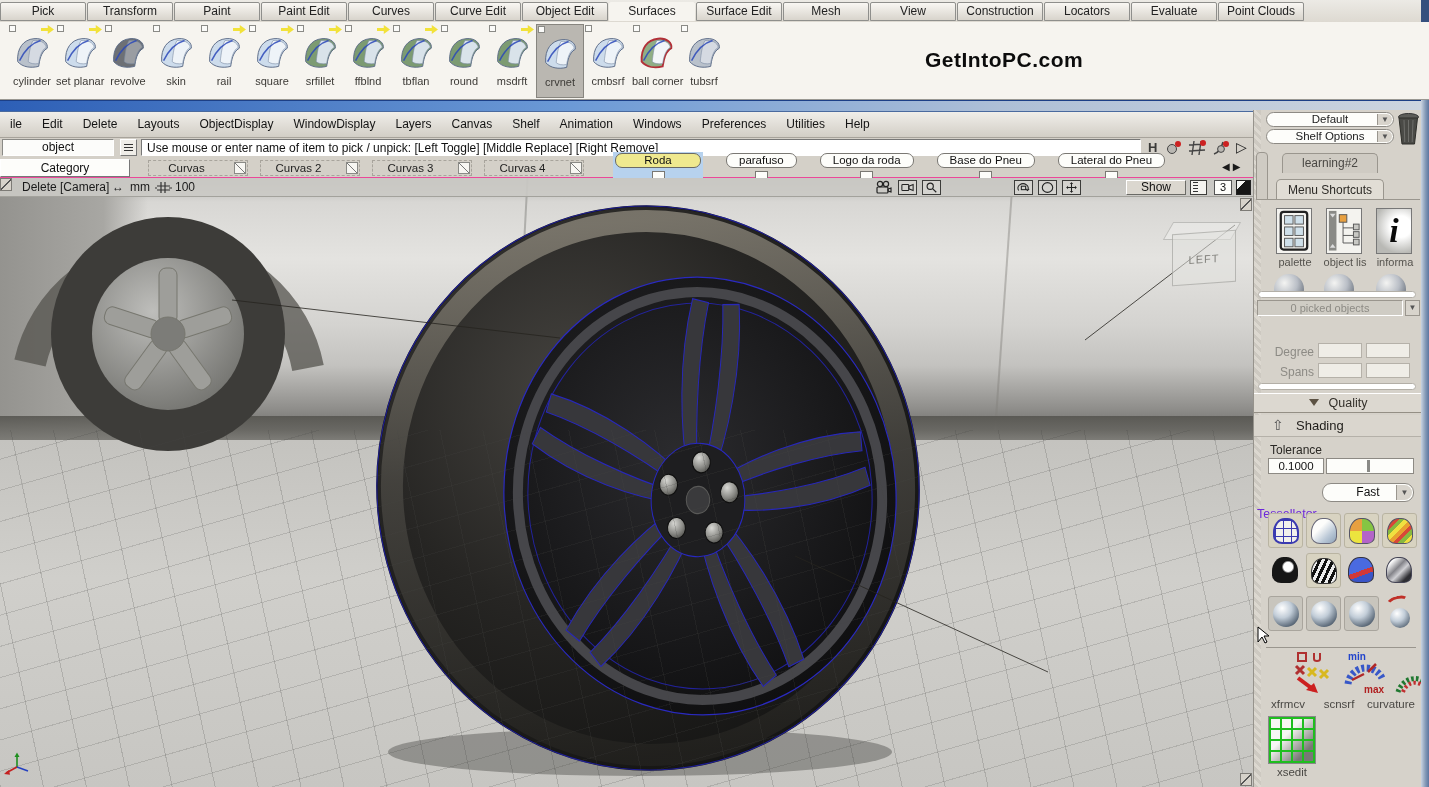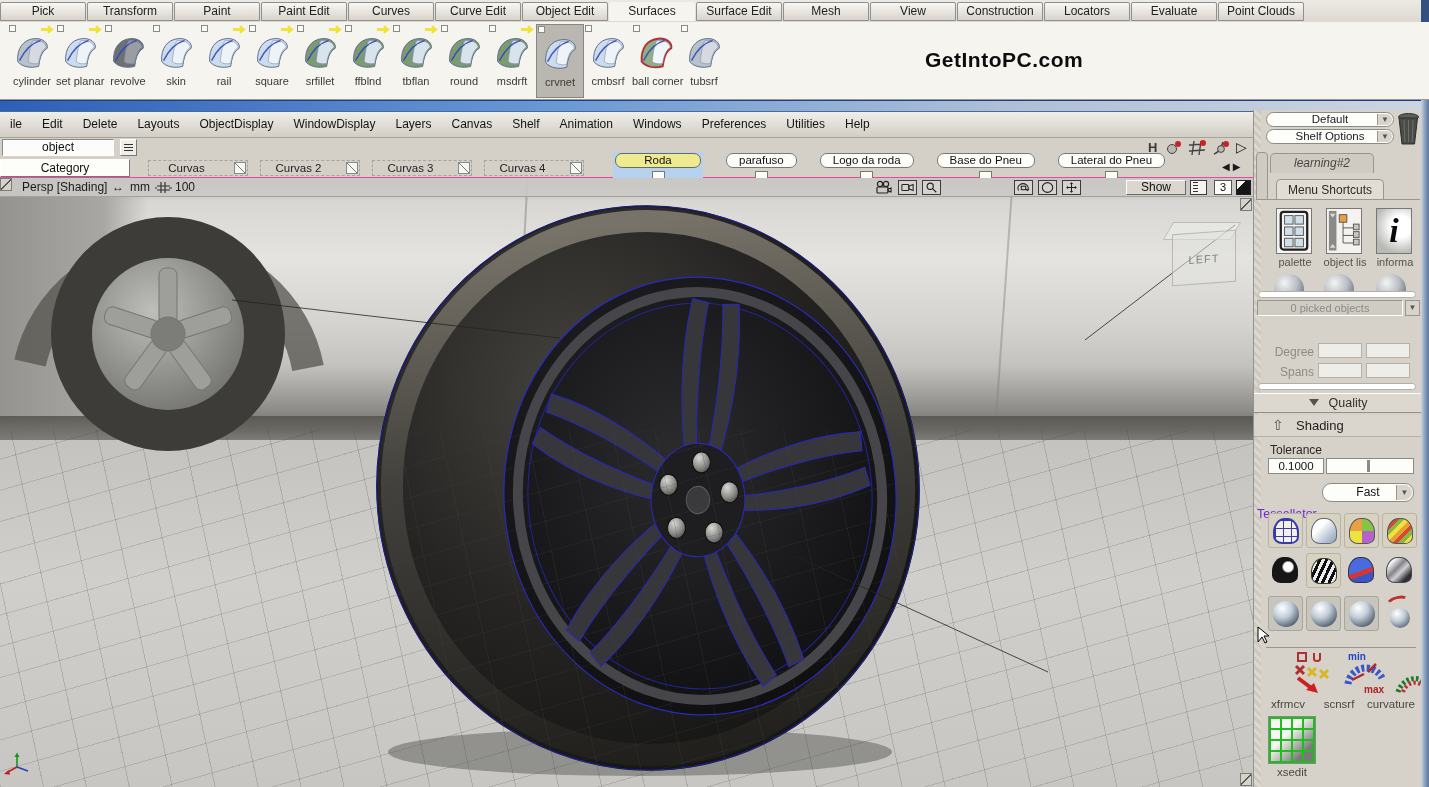--- a/index.html
+++ b/index.html
@@ -131,21 +131,21 @@
     background:repeating-linear-gradient(45deg,#cdc9c1 0 3px,#dcd8d0 3px 6px); }
   .combo { position:absolute; left:12px; width:128px; height:15px; background:#fdfdfa;
     border:1px solid #8d8a84; border-radius:8px; font-size:11.5px; text-align:center; line-height:13px; color:#222; }
   .combo .dd { position:absolute; right:1px; top:1px; bottom:1px; width:15px; background:#d8d4cc;
     border-left:1px solid #9a968e; border-radius:0 7px 7px 0; font-size:8px; line-height:12px; color:#555; text-align:center; }
   .trash { position:absolute; left:142px; top:1px; width:25px; height:35px; }
   .slimtab { position:absolute; left:2px; top:42px; width:12px; height:48px; background:#cfcbc3;
     border:1px solid #9a968e; border-radius:4px 4px 0 0; }
   .stabs div { position:absolute; border:1px solid #9a968e; border-bottom:none; border-radius:5px 5px 0 0;
     font-size:12px; text-align:center; color:#4a4844; background:#cfcbc3; }
-  .stabs div:nth-of-type(1) { left:16px; top:43px; width:104px; height:20px; line-height:19px;font-style:italic; }
+  .stabs div:nth-of-type(1) { left:28px; top:43px; width:96px; height:20px; line-height:19px; }
   .stabs div:nth-of-type(2) { left:22px; top:69px; width:108px; height:21px; line-height:20px; }
   .stabs div.active { background:#e1ddd5; color:#2c2a26; }
   .stabs::after { content:""; position:absolute; left:2px; top:89px; width:164px; height:1px; background:#9a968e; }
   .pal-ic { position:absolute; top:98px; width:36px; height:46px; background:#f4f3ef; border:1px solid #777; }
   .pal-lbl { position:absolute; top:146px; font-size:11px; color:#55534e; width:46px; text-align:center; white-space:nowrap; overflow:hidden; }
   .partials { position:absolute; left:14px; top:164px; width:148px; height:18px; overflow:hidden; }
   .psphere { position:absolute; top:0; width:30px; height:30px; border-radius:50%;
     background:radial-gradient(circle at 35% 30%, #f4f4f2, #b9bec6 45%, #6d747e 80%); }
   .hslider { position:absolute; left:4px; width:158px; height:7px; background:#fff; border:1px solid #b3afa7; border-radius:4px; }
   .picked { position:absolute; left:3px; top:190px; width:146px; height:16px; background:#cfccc4;
@@ -419,20 +419,21 @@
       <span class="menu-item">Preferences</span>
       <span class="menu-item">Utilities</span>
       <span class="menu-item">Help</span>
     </div>
 
   <div class="promptrow">
     <div class="obj-box">object</div>
     <div class="list-btn">
         <i></i>
       </div>
+    <input class="prompt-input" readonly="" value="Use mouse or enter name of item to pick / unpick: [Left Toggle] [Middle Replace] [Right Remove]" style="">
     <span class="h-ic">H</span>
     <span class="snap" style="left:1164px">
       <svg viewBox="0 0 20 16">
           <circle cx="8" cy="9" r="4.5" fill="#b9b7b2" stroke="#444"></circle>
           <circle cx="14" cy="4" r="3" fill="#c22"></circle>
         </svg>
     </span>
     <span class="snap" style="left:1188px">
       <svg viewBox="0 0 20 16" stroke="#444" stroke-width="1.4">
           <path d="M6,1 L4,15 M13,1 L11,15 M1,5 L17,4 M1,11 L17,10" fill="none"></path>
@@ -601,21 +602,21 @@
 
     <div class="grid"></div>
 
     <div class="cube">
       <div class="top"></div>
       <div class="face">LEFT</div>
     </div>
 
     <div class="vp-header">
       <div class="rsz tl"></div>
-      <span class="txt" style="left:22px">Persp [Shading]</span>
+      <span class="txt" style="left:22px">Delete [Camera]</span>
       <span class="txt" style="left:112px">↔</span>
       <span class="txt" style="left:130px">mm</span>
       <span class="hicon noborder" style="left:154px">
         <svg viewBox="0 0 19 15" stroke="#333" stroke-width="1.2" fill="none">
             <path d="M7,2 L7,13 M11,2 L11,13 M3,6 L16,6 M3,10 L16,10 M1,8 L3,8 M15,8 L18,8"></path>
           </svg>
       </span>
       <span class="txt" style="left:175px">100</span>
 
       <span class="hicon noborder" style="left:874px">

